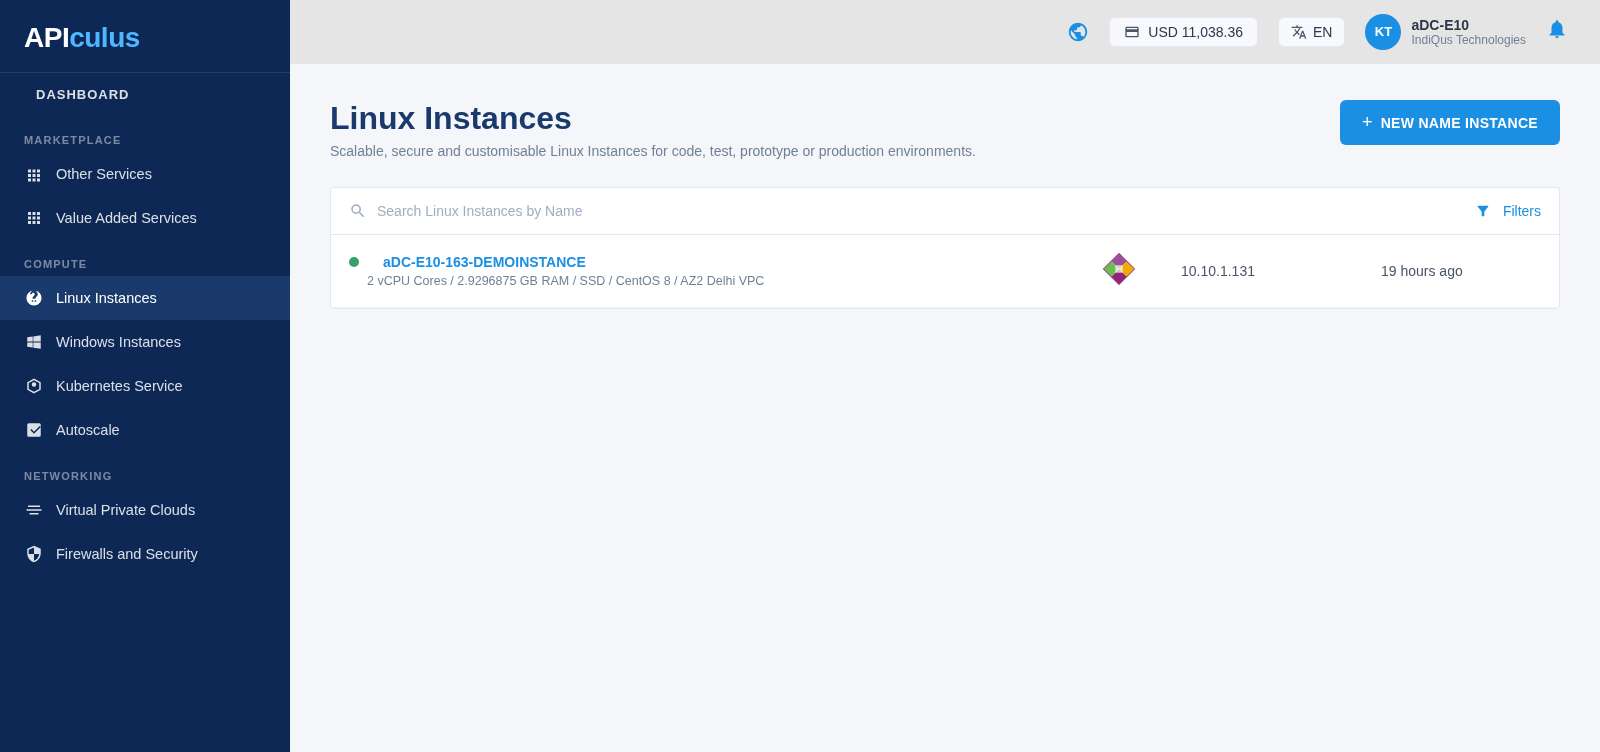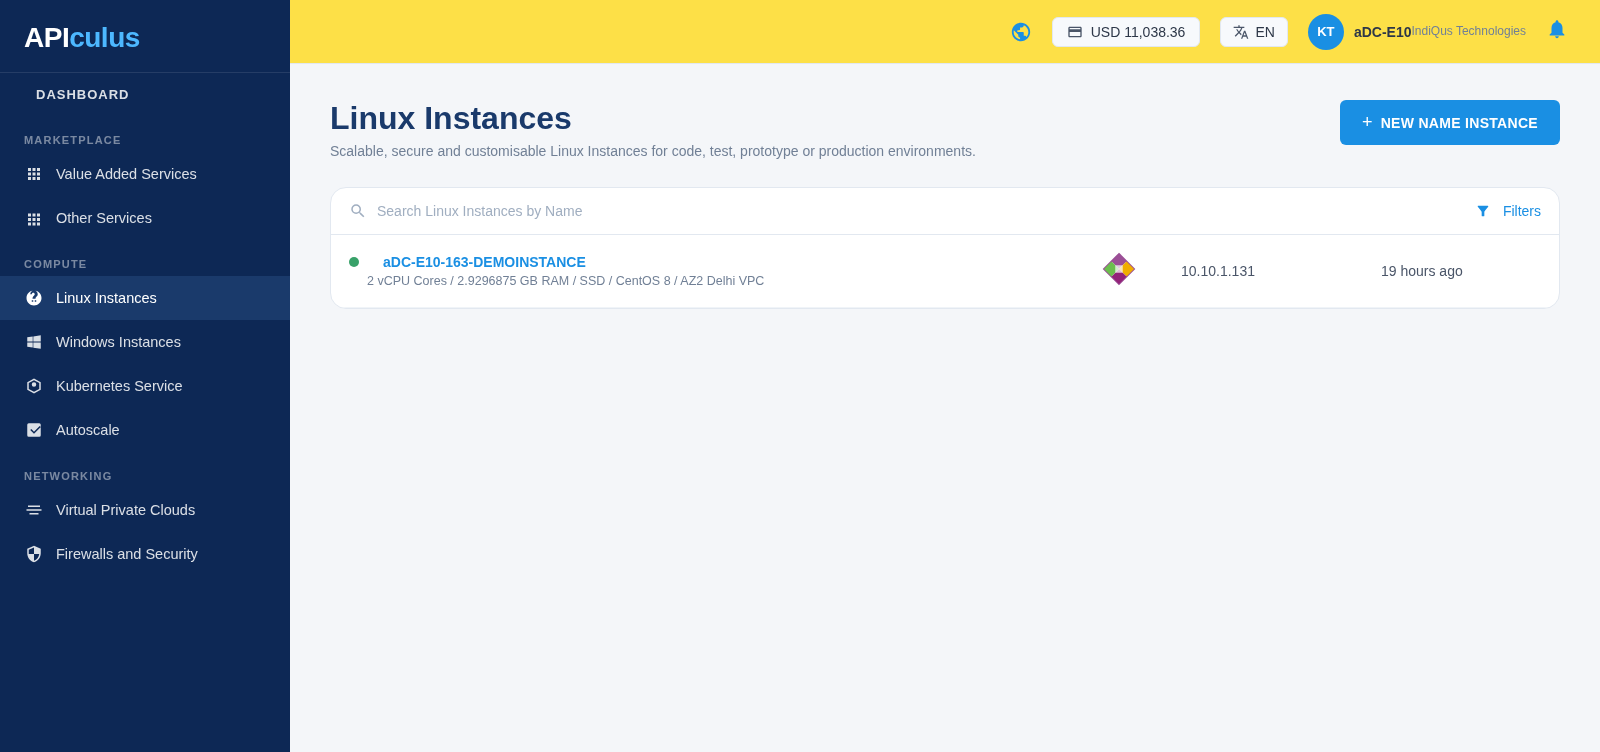--- a/index.html
+++ b/index.html
@@ -69,21 +69,21 @@
     .main {
       flex: 1;
       display: flex;
       flex-direction: column;
       height: 752px;
       overflow: hidden;
     }
 
     
     .header {
-      background: #fde047;
+      background: #e5e5e5;
       border-bottom: 1px solid #e2e8f0;
       padding: 0 32px;
       height: 64px;
       display: flex;
       align-items: center;
       justify-content: flex-end;
       gap: 20px;
       flex-shrink: 0;
     }
     .header-item {
@@ -123,21 +123,21 @@
       height: 36px;
       border-radius: 50%;
       background: #1a8fe3;
       color: #fff;
       display: flex;
       align-items: center;
       justify-content: center;
       font-size: 13px;
       font-weight: 700;
     }
-    .header-user { display: flex; flex-direction: row; }
+    .header-user { display: flex; flex-direction: column; }
     .header-user-name { font-size: 14px; font-weight: 600; color: #2d3748; }
     .header-user-org { font-size: 12px; color: #718096; }
     .header-bell { font-size: 20px; color: #1a8fe3; cursor: pointer; }
 
     
     .content {
       flex: 1;
       padding: 36px 40px 20px;
       overflow-y: auto;
     }
@@ -169,21 +169,21 @@
       display: flex;
       align-items: center;
       gap: 8px;
       white-space: nowrap;
       letter-spacing: 0.3px;
     }
 
     
     .table-container {
       background: #fff;
-      border-radius: 16px;
+      border-radius: 4px;
       border: 1px solid #e2e8f0;
       overflow: hidden;
     }
     .search-bar {
       display: flex;
       align-items: center;
       padding: 14px 18px;
       border-bottom: 1px solid #e2e8f0;
       gap: 10px;
     }
@@ -254,32 +254,32 @@
           <path d="M3 3h8v8H3V3zm0 10h8v8H3v-8zm10-10h8v8h-8V3zm0 10h8v8h-8v-8z"></path>
         </svg>
     </span>
     <span>DASHBOARD</span>
   </div>
 
   <div class="sidebar-section-label">MARKETPLACE</div>
   <div class="sidebar-item">
     <span class="icon">
       <svg viewBox="0 0 24 24" fill="currentColor">
+          <path d="M4 6h4v4H4V6zm6 0h4v4h-4V6zm6 0h4v4h-4V6zM4 12h4v4H4v-4zm6 0h4v4h-4v-4zm6 0h4v4h-4v-4zM4 18h4v4H4v-4zm6 0h4v4h-4v-4zm6 0h4v4h-4v-4z"></path>
+        </svg>
+    </span>
+    <span>Other Services</span>
+  </div>
+  <div class="sidebar-item">
+    <span class="icon">
+      <svg viewBox="0 0 24 24" fill="currentColor">
           <path d="M4 4h4v4H4V4zm6 0h4v4h-4V4zm6 0h4v4h-4V4zM4 10h4v4H4v-4zm6 0h4v4h-4v-4zm6 0h4v4h-4v-4zM4 16h4v4H4v-4zm6 0h4v4h-4v-4zm6 0h4v4h-4v-4z"></path>
         </svg>
     </span>
     <span>Value Added Services</span>
-  </div>
-  <div class="sidebar-item">
-    <span class="icon">
-      <svg viewBox="0 0 24 24" fill="currentColor">
-          <path d="M4 6h4v4H4V6zm6 0h4v4h-4V6zm6 0h4v4h-4V6zM4 12h4v4H4v-4zm6 0h4v4h-4v-4zm6 0h4v4h-4v-4zM4 18h4v4H4v-4zm6 0h4v4h-4v-4zm6 0h4v4h-4v-4z"></path>
-        </svg>
-    </span>
-    <span>Other Services</span>
   </div>
 
   <div class="sidebar-section-label">COMPUTE</div>
   <div class="sidebar-item active">
     <span class="icon">
       <svg viewBox="0 0 24 24" fill="currentColor">
           <path d="M12 2C6.48 2 2 6.48 2 12s4.48 10 10 10 10-4.48 10-10S17.52 2 12 2zm-1 15H9v-2h2v2zm4 0h-2v-2h2v2zm1.07-7.75l-.9.92C14.45 10.9 14 11.5 14 13h-4v-.5c0-1.1.45-2.1 1.17-2.83l1.24-1.26c.37-.36.59-.86.59-1.41 0-1.1-.9-2-2-2s-2 .9-2 2H7c0-2.76 2.24-5 5-5s5 2.24 5 5c0 1.1-.45 2.1-1.17 2.83z"></path>
         </svg>
     </span>
     <span>Linux Instances</span>

